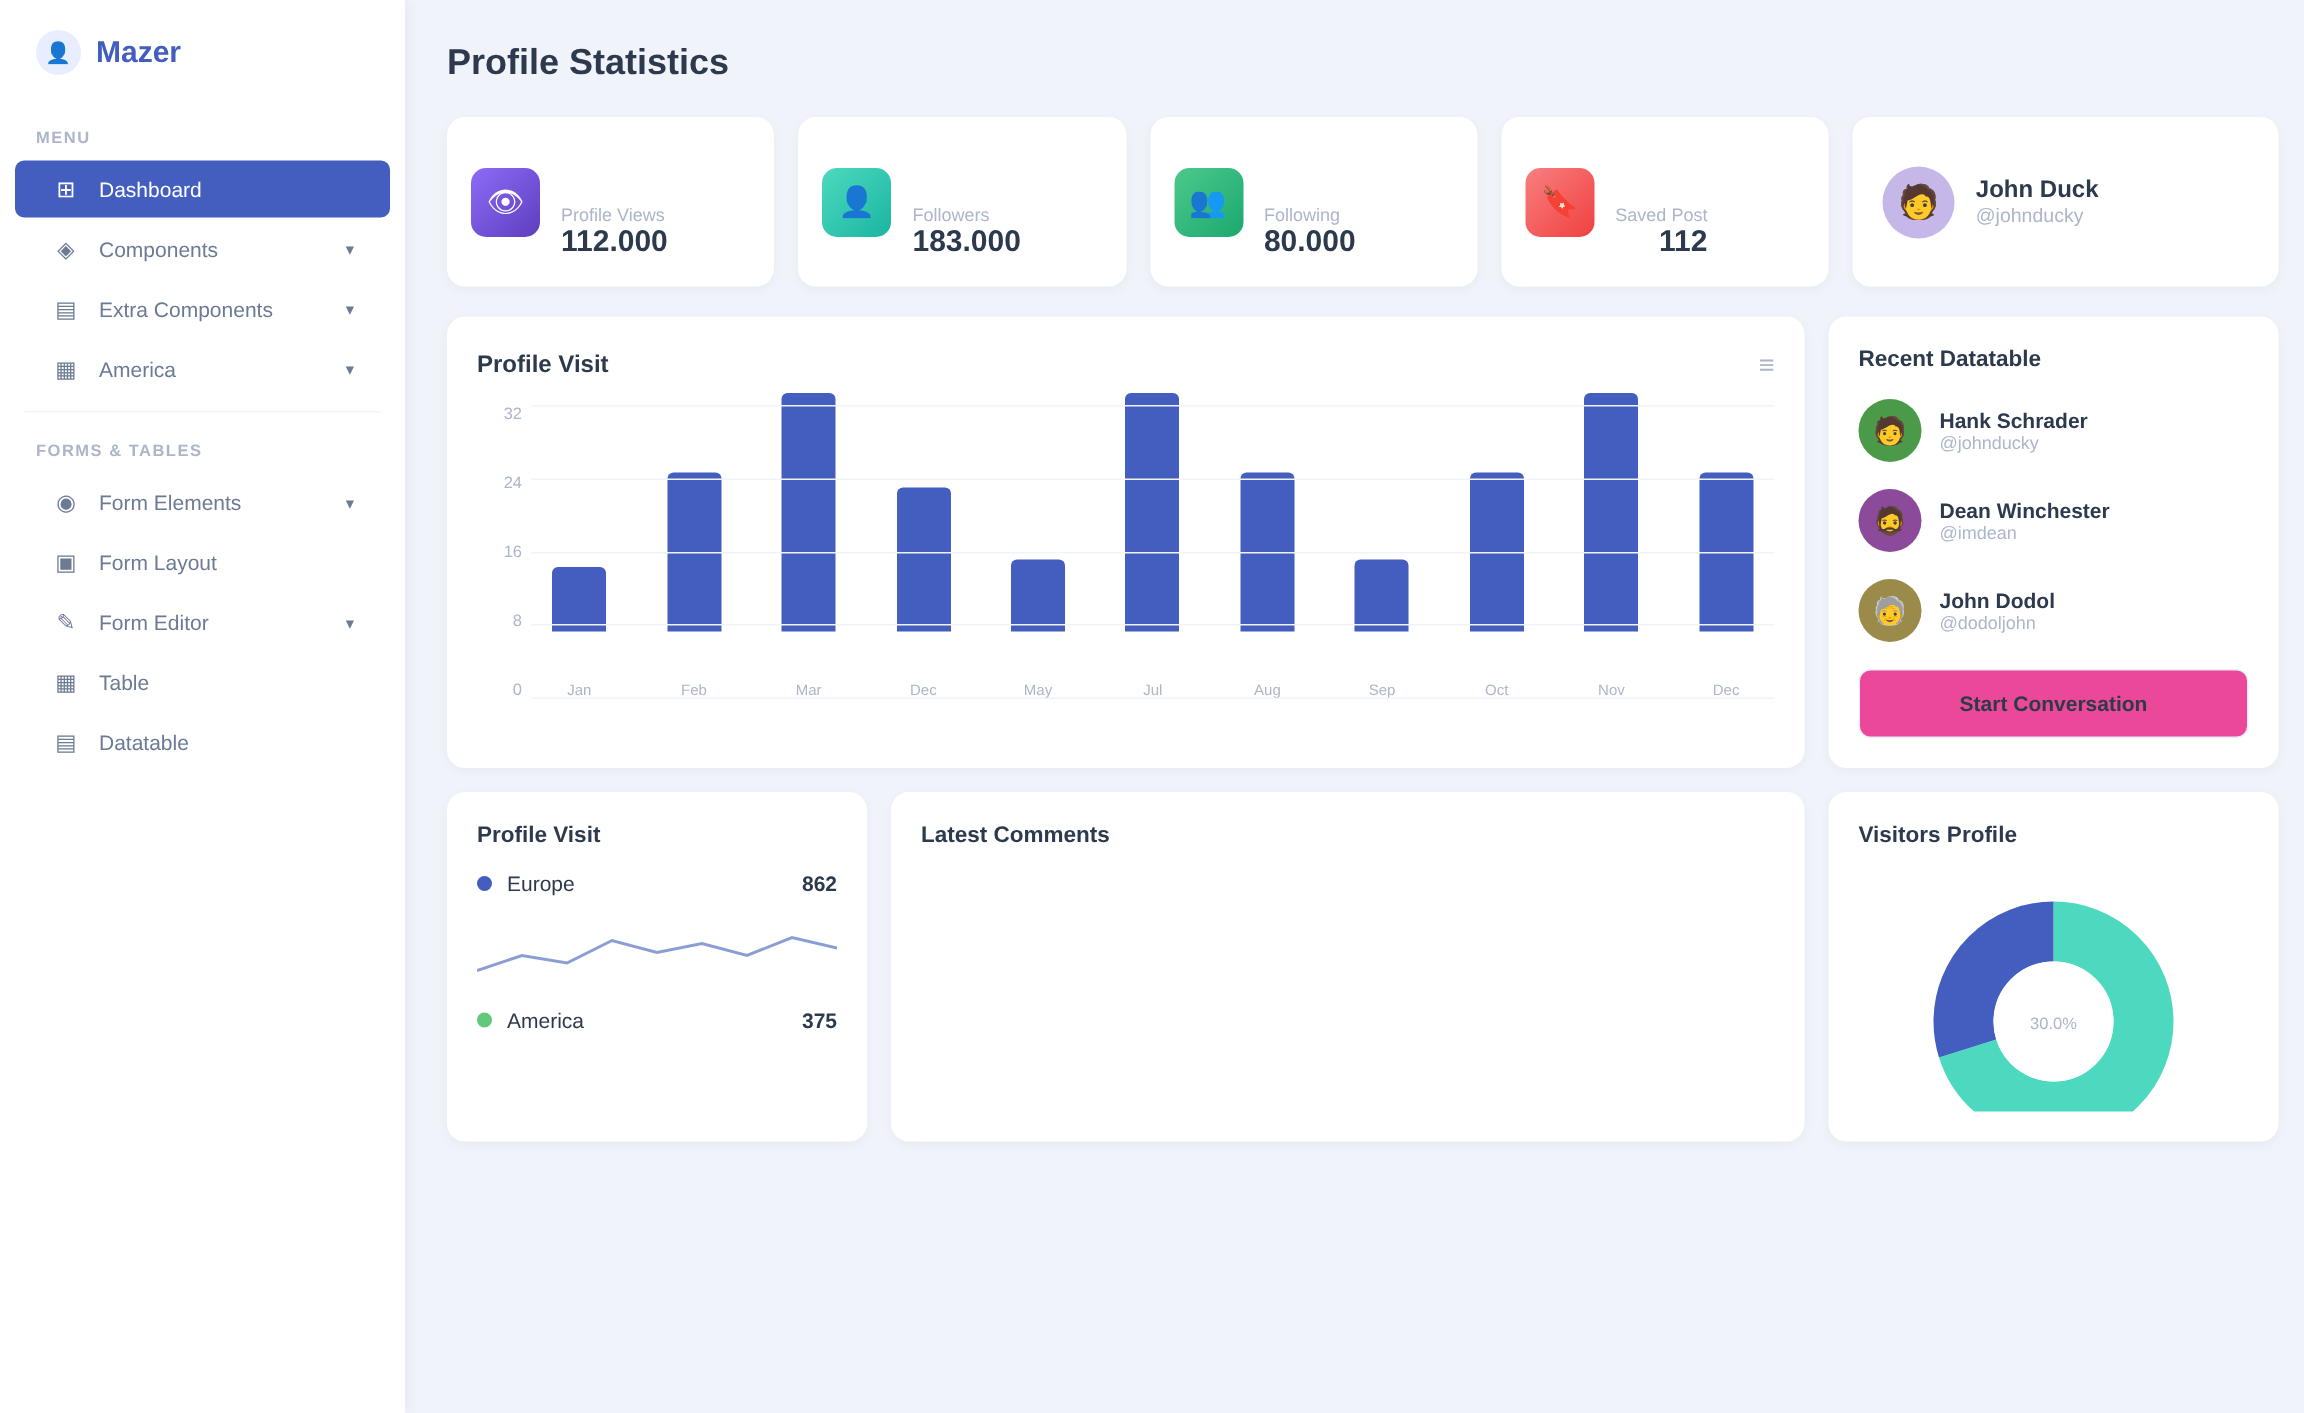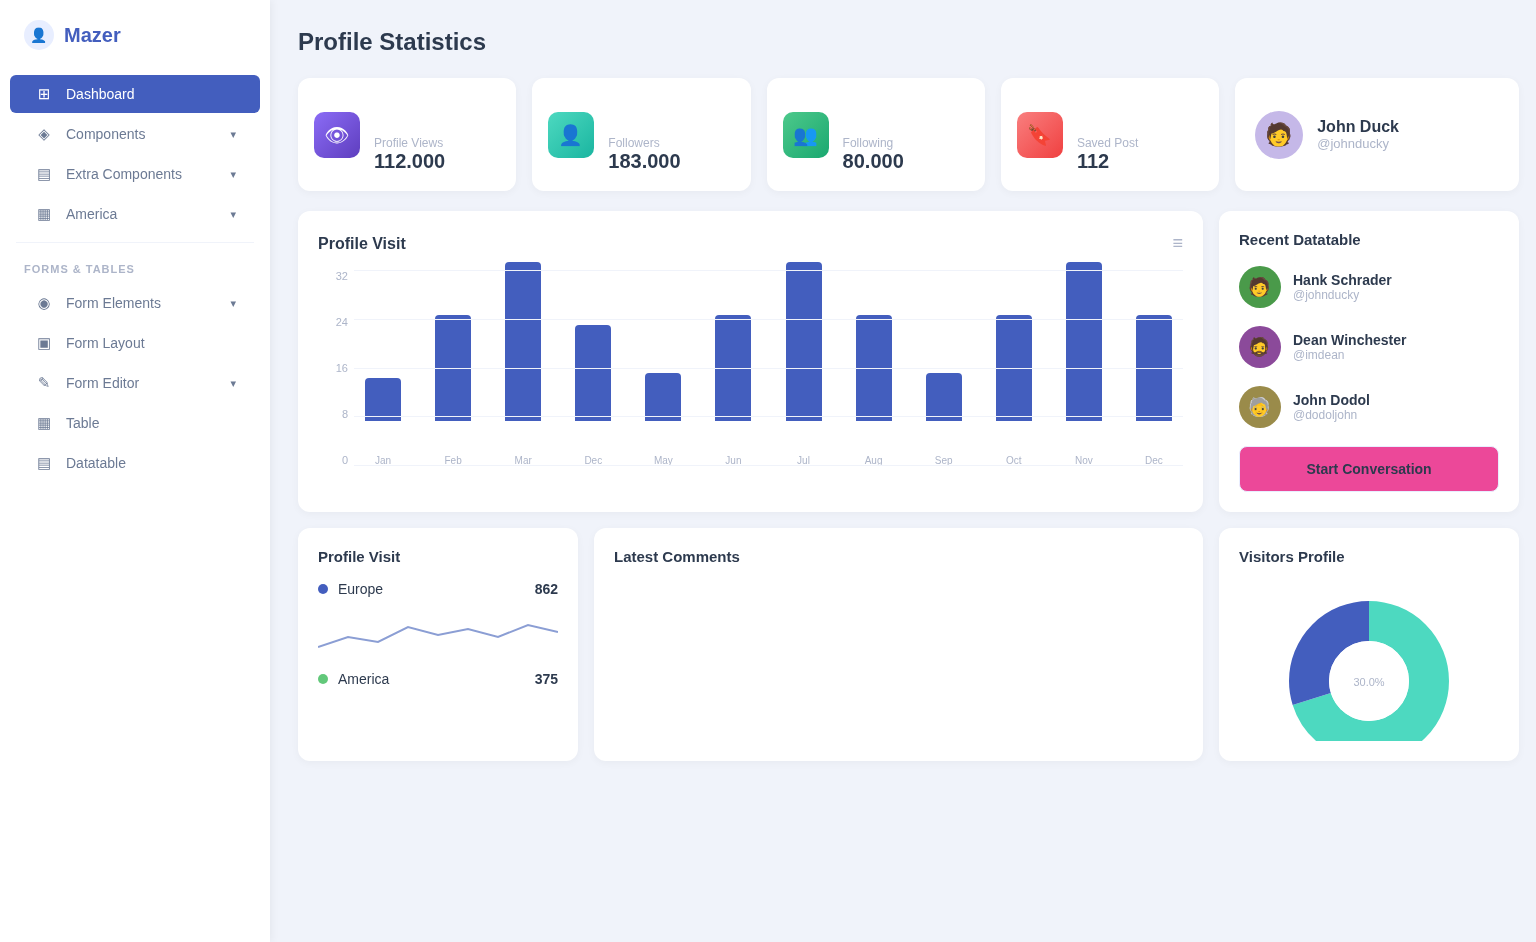--- a/index.html
+++ b/index.html
@@ -100,21 +100,21 @@
       display: flex; align-items: center; justify-content: center;
       font-size: 20px;
       color: #fff;
       flex-shrink: 0;
     }
     .stat-icon.purple { background: linear-gradient(135deg, #8b6cf6, #5e3ebe); }
     .stat-icon.teal { background: linear-gradient(135deg, #4dd9c0, #1ab5a0); }
     .stat-icon.green { background: linear-gradient(135deg, #4dc98b, #1aa870); }
     .stat-icon.red { background: linear-gradient(135deg, #f97f7f, #f04040); }
     .stat-label { font-size: 12px; color: #adb5c9; font-weight: 500; margin-top: 40px; }
-    .stat-value { font-size: 20px; font-weight: 700; color: #2d3a4e; }
+    .stat-value { font-size: 20px; font-weight: 700; color: #2d3a4e; text-align: right; }
 
     
     .profile-mini-card {
       background: #fff;
       border-radius: 12px;
       padding: 18px 20px;
       display: flex;
       align-items: center;
       gap: 14px;
       box-shadow: 0 2px 8px rgba(0,0,0,0.04);
@@ -335,20 +335,21 @@
   </style>
 </head>
 <body>
 
 <div class="sidebar">
   <div class="sidebar-logo">
     <div class="sidebar-logo-icon">👤</div>
     <span>Mazer</span>
   </div>
 
+  <div class="sidebar-section-label">Menu</div>
 
   <div class="sidebar-item active">
     <span class="si-icon">⊞</span>
     <span>Dashboard</span>
   </div>
   <div class="sidebar-item">
     <span class="si-icon">◈</span>
     <span>Components</span>
     <span class="si-arrow">▾</span>
   </div>
@@ -468,24 +469,20 @@
             </div>
             <div class="bar-col">
               <div class="bar-rect" style="height: 96px;"></div>
               <div class="bar-label">Dec</div>
             </div>
             <div class="bar-col">
               <div class="bar-rect" style="height: 48px;"></div>
               <div class="bar-label">May</div>
             </div>
             <div class="bar-col">
-              <div class="bar-rect" style="height: 106px;"></div>
-              <div class="bar-label">Jun</div>
-            </div>
-            <div class="bar-col">
               <div class="bar-rect" style="height: 159px;"></div>
               <div class="bar-label">Jul</div>
             </div>
             <div class="bar-col">
               <div class="bar-rect" style="height: 106px;"></div>
               <div class="bar-label">Aug</div>
             </div>
             <div class="bar-col">
               <div class="bar-rect" style="height: 48px;"></div>
               <div class="bar-label">Sep</div>

